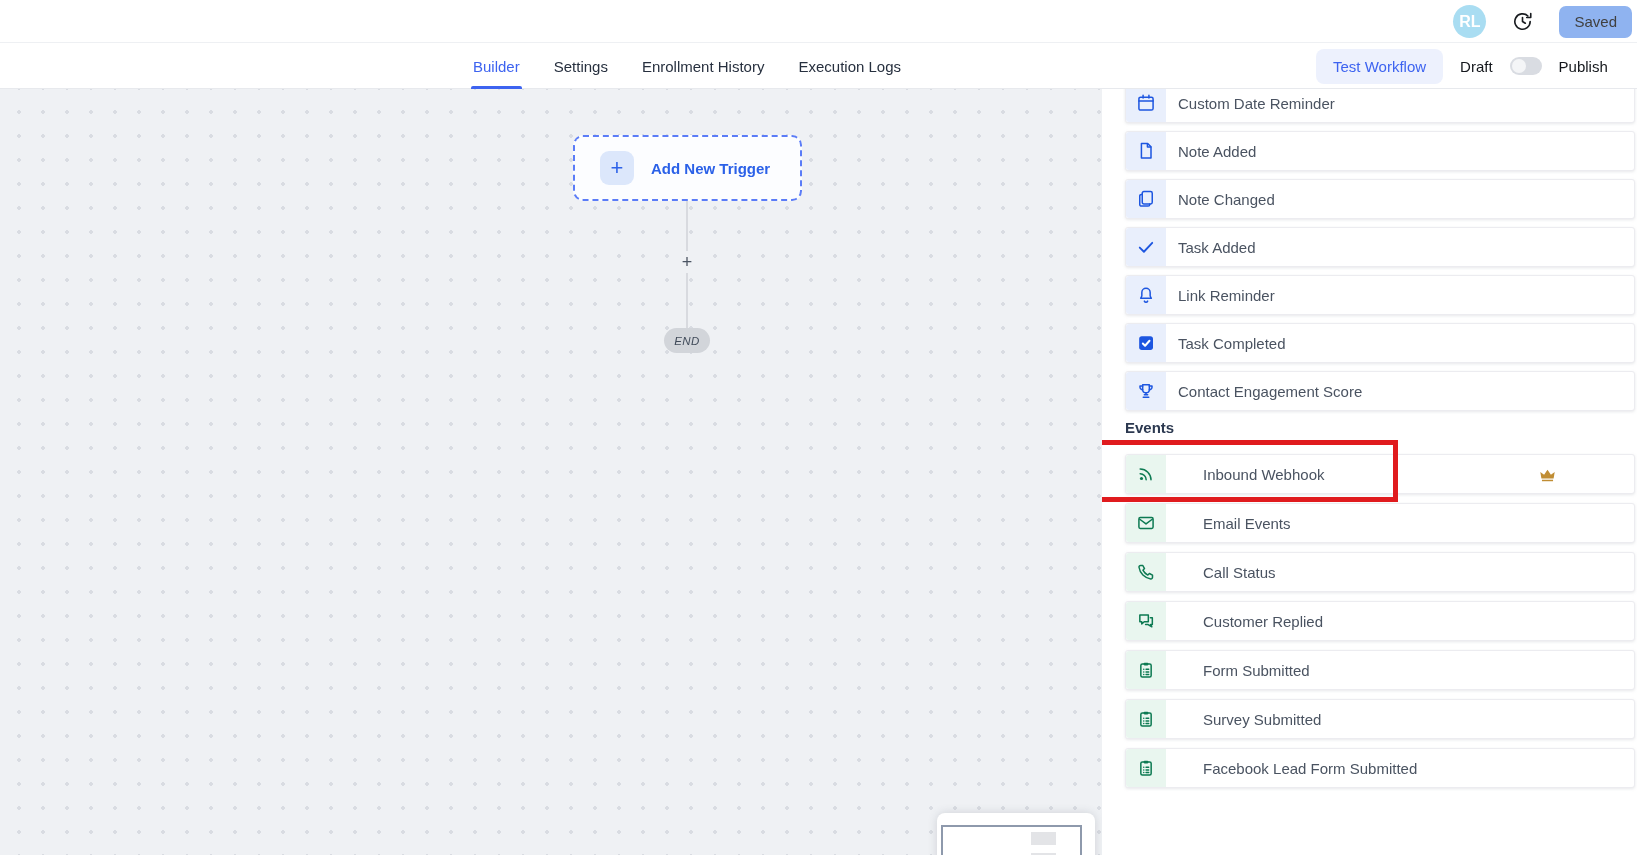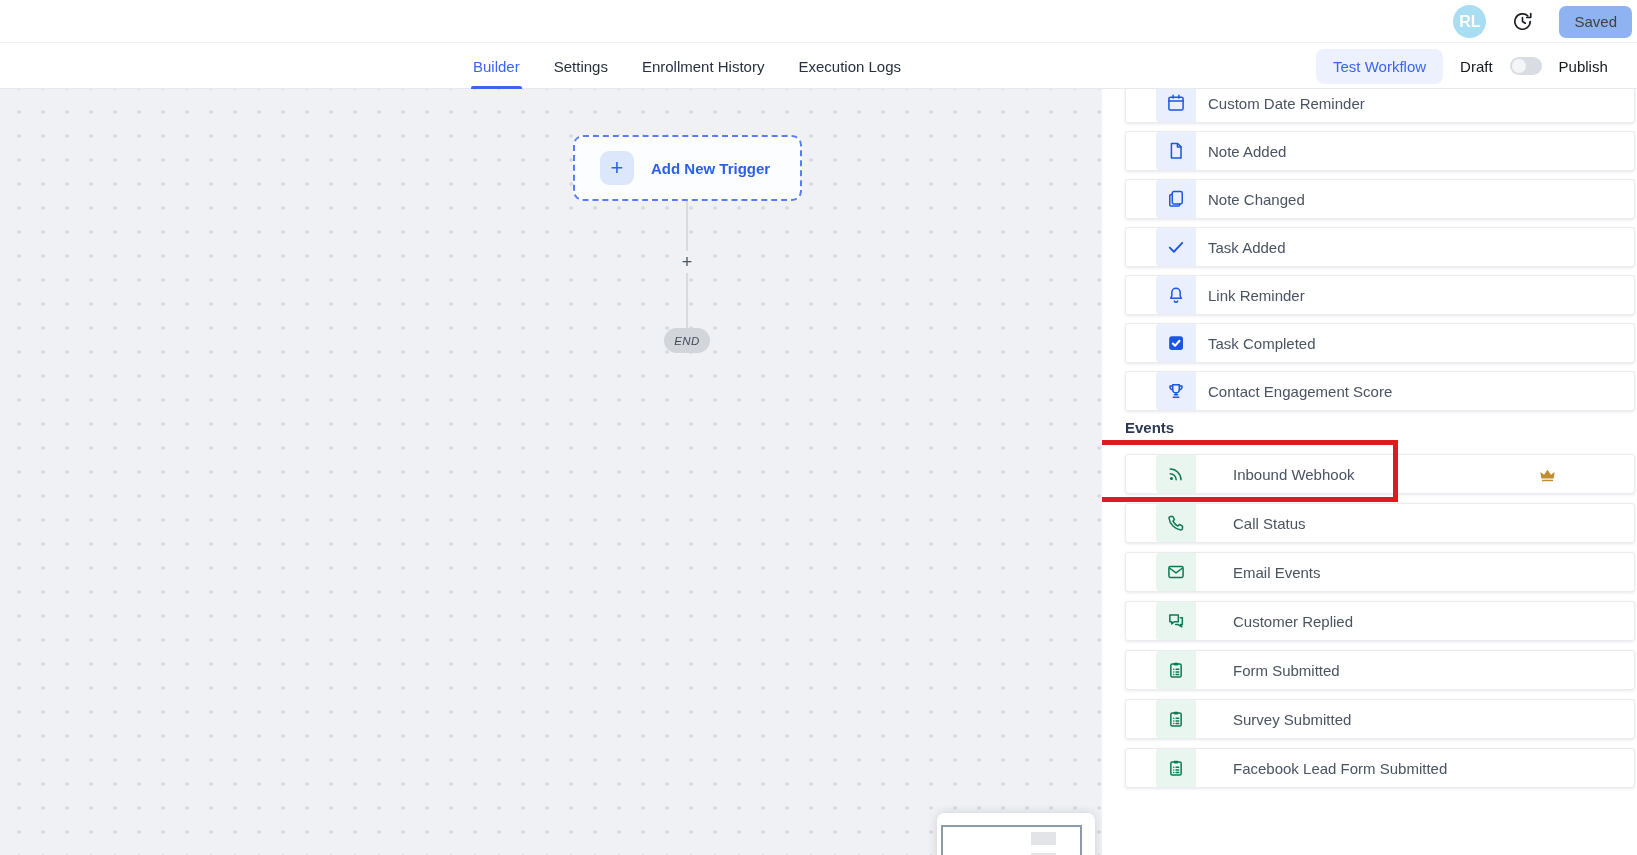--- a/index.html
+++ b/index.html
@@ -67,21 +67,21 @@
   .mm-block { position:absolute; width:25px; height:13px; background:#e3e4e7; }
   .mm-block.b1 { left:88px; top:5px; }
   .mm-block.b2 { left:88px; top:26px; }
 
   
   .right-panel { position:absolute; top:89px; left:1102px; width:535px; height:766px;
     background:#fff; overflow:hidden; }
   .list { padding:2px 2px 0 23px; }
   .t-card { position:relative; display:flex; align-items:center; height:40px; background:#fff;
     border:1px solid #ececf0; border-radius:3px; box-shadow:0 1px 3px rgba(140,145,155,.20);
-    margin-bottom:8px; cursor:pointer;padding-left:30px; }
+    margin-bottom:8px; cursor:pointer; }
   .t-card.first { margin-top:-8px; }
   .sec-events .t-card { margin-bottom:9px;gap:25px; }
   .icon-cell { width:40px; align-self:stretch; flex:0 0 40px; display:flex; align-items:center;
     justify-content:center; border-radius:3px 0 0 3px; }
   .t-card.blue .icon-cell { background:#e9effc; color:#1d56e0; }
   .t-card.green .icon-cell { background:#e9f6ef; color:#0d7a52; }
   .t-label { margin-left:12px; font-size:15px; color:#4a5361; white-space:nowrap; }
   .crown { margin-left:auto; margin-right:77px; color:#c08d33; display:flex; }
   .section-head { font-size:15px; font-weight:700; color:#2c3950; margin:0 0 18px 0; }
   .red-box { position:absolute; left:-34px; top:-15px; width:306px; height:62px;
@@ -222,33 +222,33 @@
               <svg width="19" height="19" viewBox="0 0 24 24" fill="currentColor">
                 <path d="M4.3 17.2h15.4l1.4-8.3-4.8 3.3L12 5.9l-4.3 6.3-4.8-3.3z"></path>
                 <rect x="5" y="18.6" width="14" height="1.9"></rect>
               </svg>
             </span>
             <div class="red-box"></div>
           </div>
           <div class="t-card green">
             <span class="icon-cell">
               <svg width="20" height="20" viewBox="0 0 24 24" fill="none" stroke="currentColor" stroke-width="1.8" stroke-linecap="round" stroke-linejoin="round">
-                <path d="M8.2 4.2l2 3.7-1.9 1.9a13.5 13.5 0 0 0 5.9 5.9l1.9-1.9 3.7 2v2.6a1.9 1.9 0 0 1-2.1 1.9A16.5 16.5 0 0 1 3.6 6.3a1.9 1.9 0 0 1 1.9-2.1z"></path>
-              </svg>
-            </span>
-            <span class="t-label">Call Status</span>
-          </div>
-          <div class="t-card green">
-            <span class="icon-cell">
-              <svg width="20" height="20" viewBox="0 0 24 24" fill="none" stroke="currentColor" stroke-width="1.8" stroke-linecap="round" stroke-linejoin="round">
                 <rect x="3.5" y="5.5" width="17" height="13" rx="1.6"></rect>
                 <path d="M4.5 7.5l7.5 5.6 7.5-5.6"></path>
               </svg>
             </span>
             <span class="t-label">Email Events</span>
+          </div>
+          <div class="t-card green">
+            <span class="icon-cell">
+              <svg width="20" height="20" viewBox="0 0 24 24" fill="none" stroke="currentColor" stroke-width="1.8" stroke-linecap="round" stroke-linejoin="round">
+                <path d="M8.2 4.2l2 3.7-1.9 1.9a13.5 13.5 0 0 0 5.9 5.9l1.9-1.9 3.7 2v2.6a1.9 1.9 0 0 1-2.1 1.9A16.5 16.5 0 0 1 3.6 6.3a1.9 1.9 0 0 1 1.9-2.1z"></path>
+              </svg>
+            </span>
+            <span class="t-label">Call Status</span>
           </div>
           <div class="t-card green">
             <span class="icon-cell">
               <svg width="20" height="20" viewBox="0 0 24 24" fill="none" stroke="currentColor" stroke-width="1.8" stroke-linecap="round" stroke-linejoin="round">
                 <path d="M14.8 4.8H4.6v8.1h2.3v2.6l3-2.6h4.9z"></path>
                 <path d="M17.2 8.2h2.4v8.1h-2l1.4 2.6-4.4-2.6h-3.1"></path>
               </svg>
             </span>
             <span class="t-label">Customer Replied</span>
           </div>

